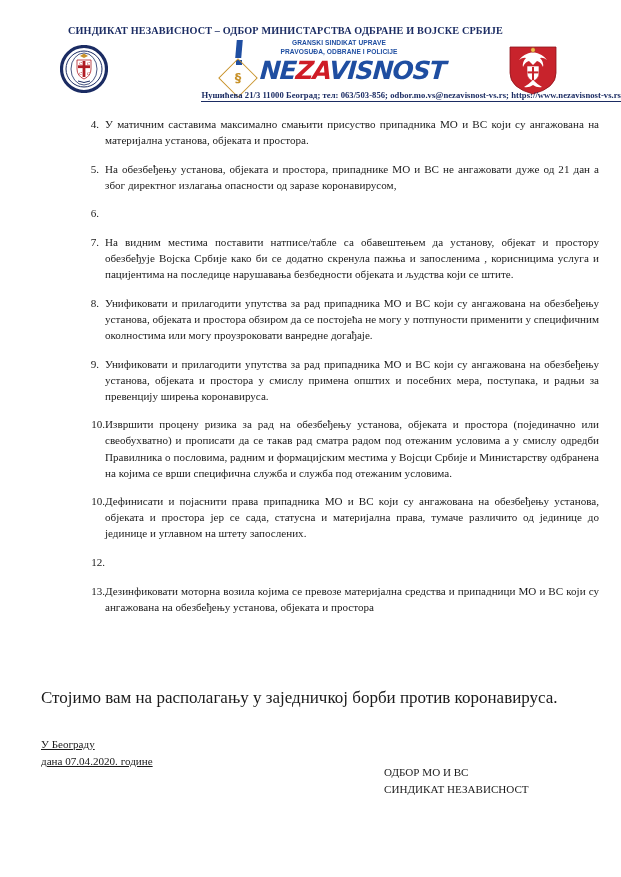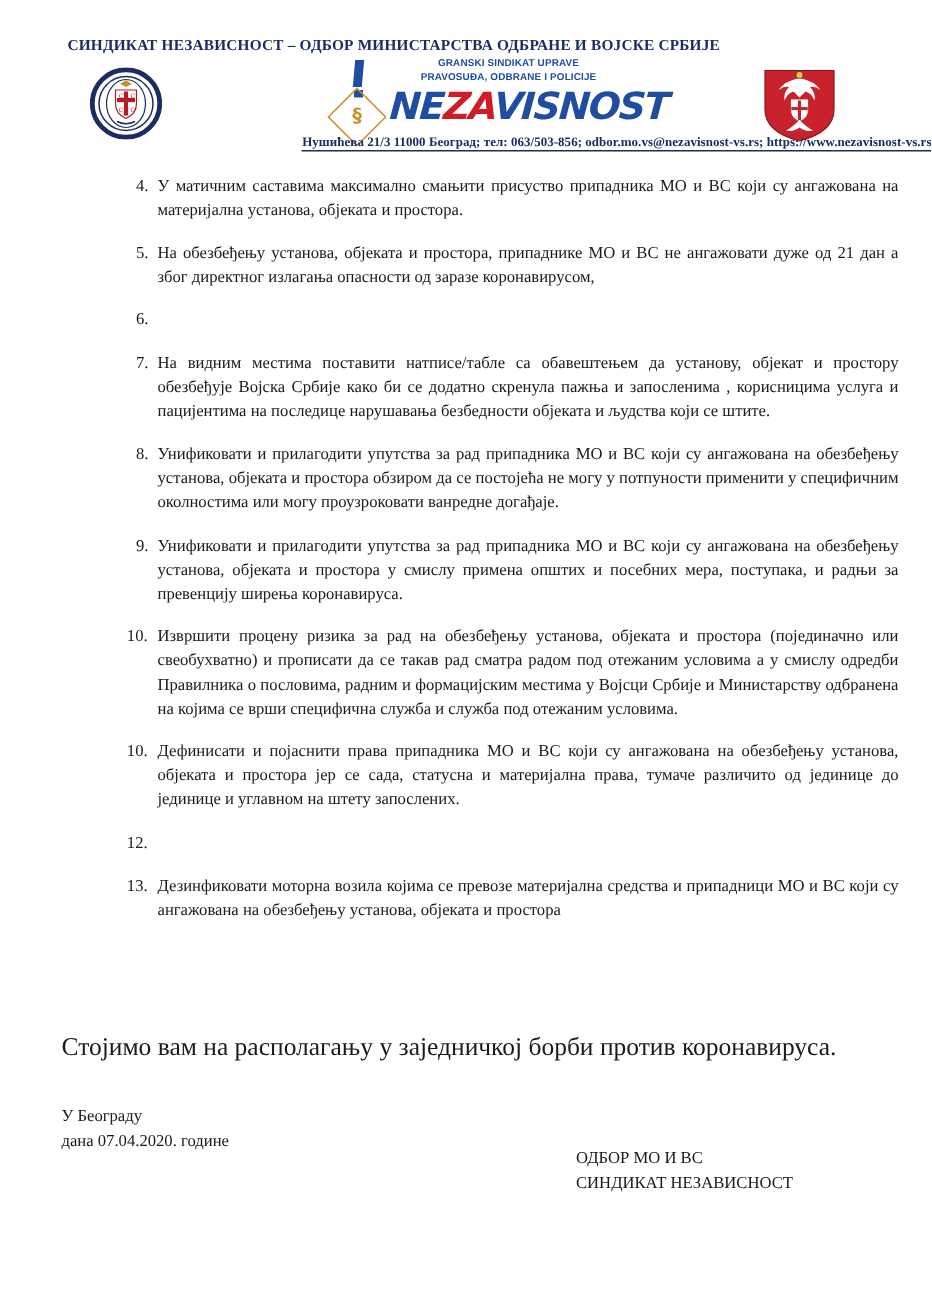--- a/index.html
+++ b/index.html
@@ -26,28 +26,27 @@
     top: 0;
     left: 0;
     width: 621px;
     height: 108px;
   }
   .org-title {
     position: absolute;
     top: 25px;
     left: 0;
     width: 503px;
-    text-align: center;
+    text-align: right;
     font-family: "Liberation Serif", "DejaVu Serif", serif;
     font-weight: bold;
     font-size: 10.2px;
     letter-spacing: 0.15px;
     color: #1b2c63;
     white-space: nowrap;
-    padding-left: 11px;
   }
 
   .logo-left {
     position: absolute;
     left: 60px;
     top: 45px;
     width: 48px;
     height: 48px;
   }
   .logo-right {
@@ -175,21 +174,21 @@
   }
   .item-num {
     flex: 0 0 auto;
     width: 27px;
     font-size: 11.1px;
     line-height: 16.1px;
     text-align: right;
     padding-right: 6px;
     box-sizing: border-box;
   }
-  .item-num.wide { width: 27px; text-align: center; padding-right: 0; }
+  .item-num.wide { width: 27px; text-align: right; padding-right: 0; }
   .item-text {
     flex: 1 1 auto;
     font-size: 11.1px;
     line-height: 16.1px;
     text-align: justify;
     text-justify: inter-word;
     hyphens: none;
   }
 
   
@@ -199,20 +198,21 @@
     left: 41px;
     font-size: 17px;
     line-height: 16px;
   }
   .place-block {
     position: absolute;
     top: 736px;
     left: 41px;
     font-size: 11.1px;
     line-height: 16.5px;
+    text-decoration: underline;
   }
   .sign-block {
     position: absolute;
     top: 764px;
     left: 384px;
     font-size: 11.1px;
     line-height: 16.5px;
   }
 </style>
 </head>

